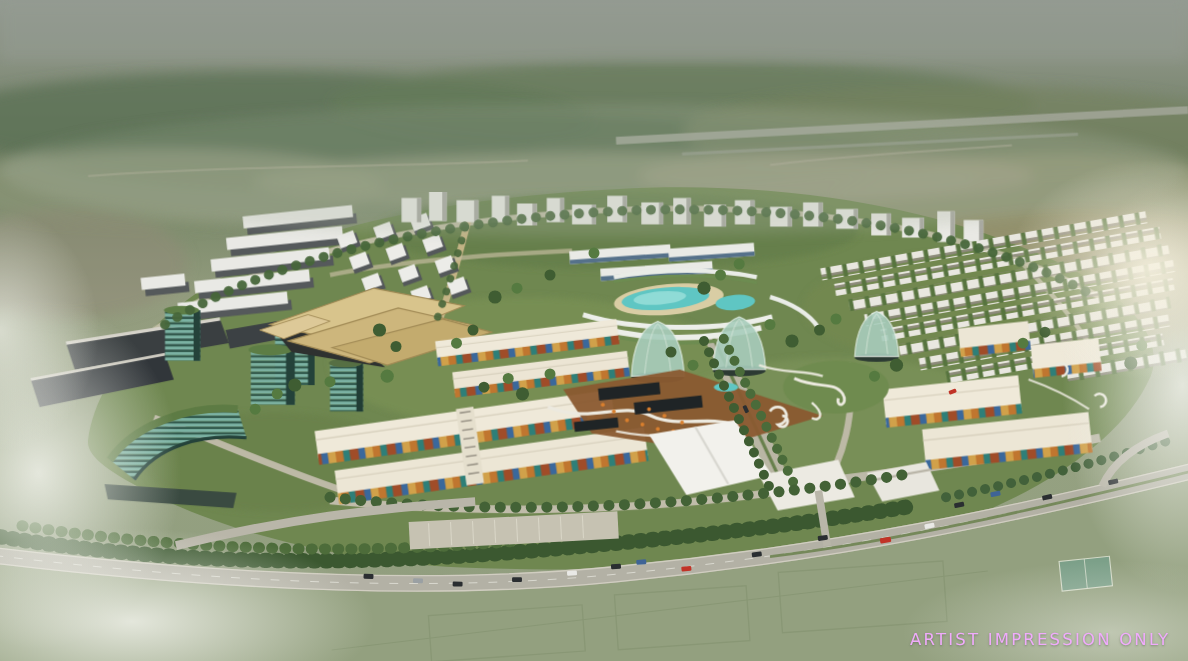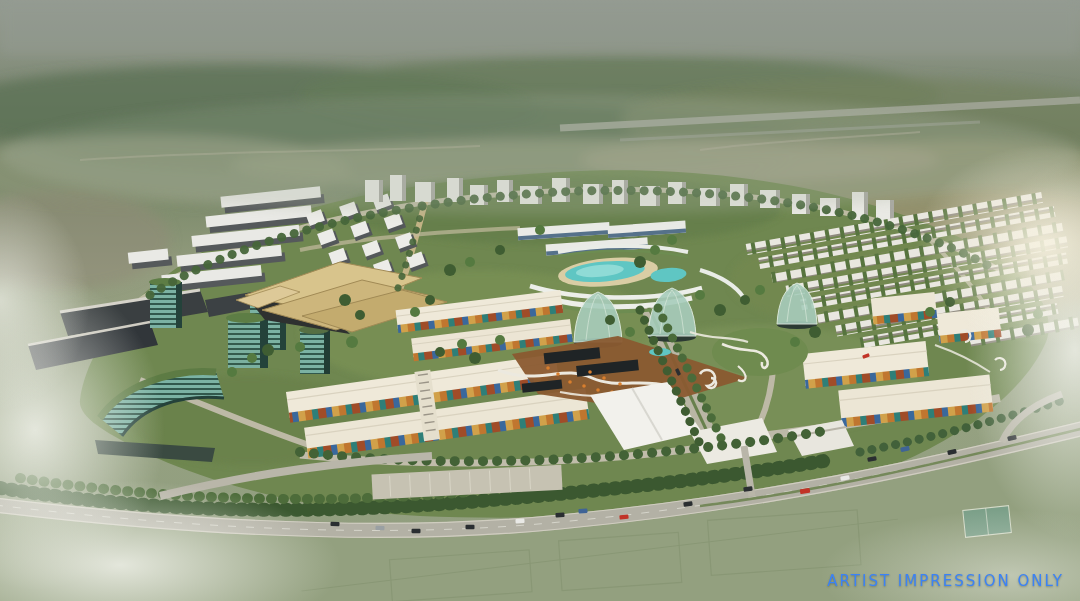--- a/index.html
+++ b/index.html
@@ -4,21 +4,21 @@
 <style>
   html,body{margin:0;padding:0;background:#20241f;}
   .canvas{
     position:relative;width:1080px;height:601px;overflow:hidden;
     font-family:"Liberation Sans", sans-serif;
   }
   .canvas svg{position:absolute;inset:0;display:block;}
   .watermark{
     position:absolute;right:16px;bottom:11px;
     font-family:"DejaVu Sans","Liberation Sans",sans-serif;
-    font-size:15px;letter-spacing:2px;color:#3b82f6;
+    font-size:15px;letter-spacing:2px;color:#f0abfc;
     text-shadow:0 1px 2px rgba(60,70,55,.45);
     user-select:none;
   }
 </style>
 </head>
 <body>
 
 <div class="canvas">
 <svg viewBox="0 0 1080 601" width="1080" height="601" aria-hidden="true">
   <defs>

